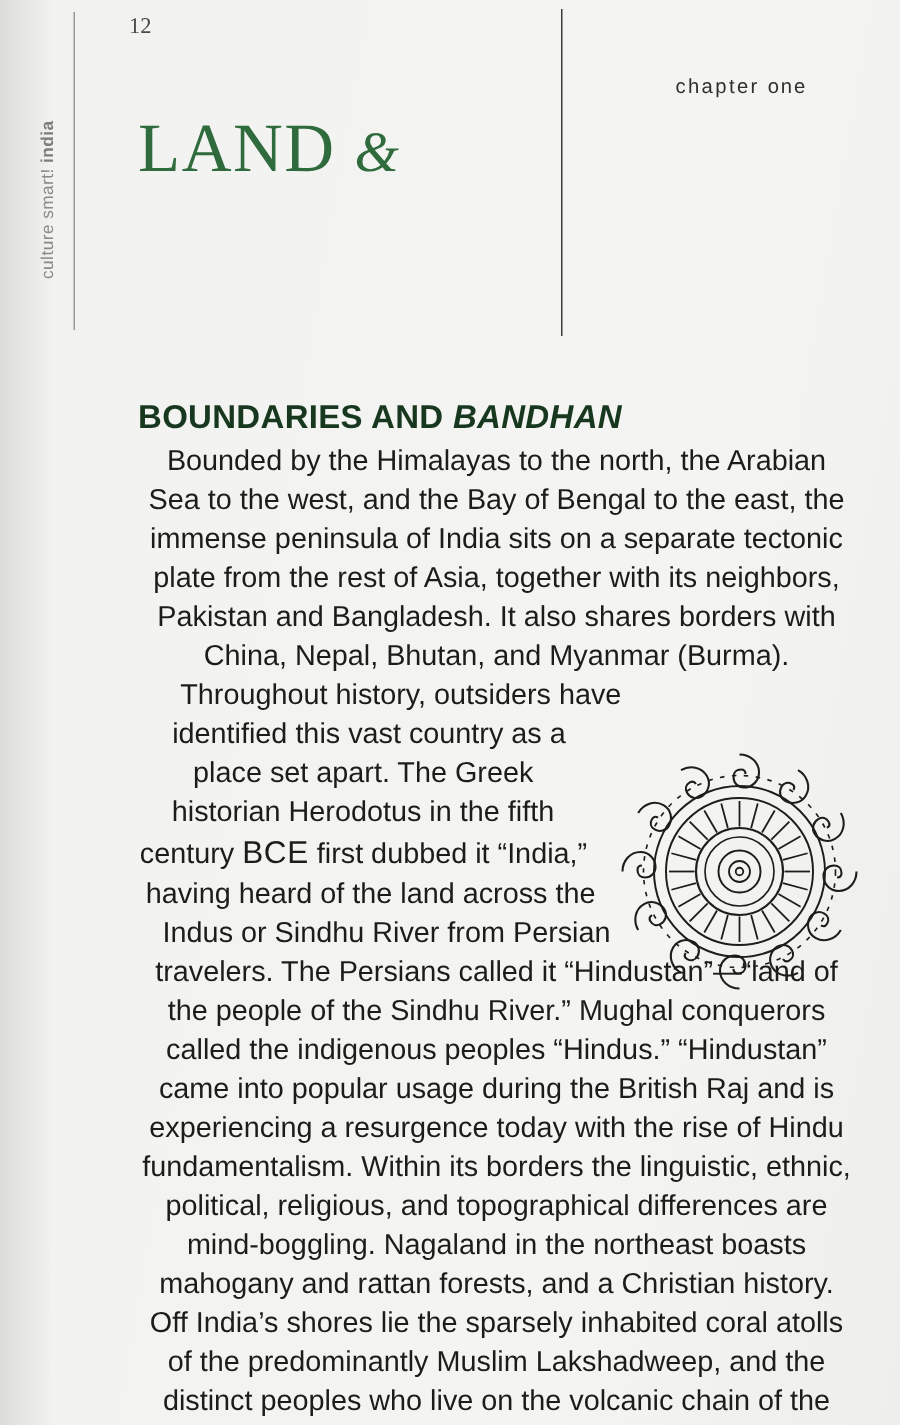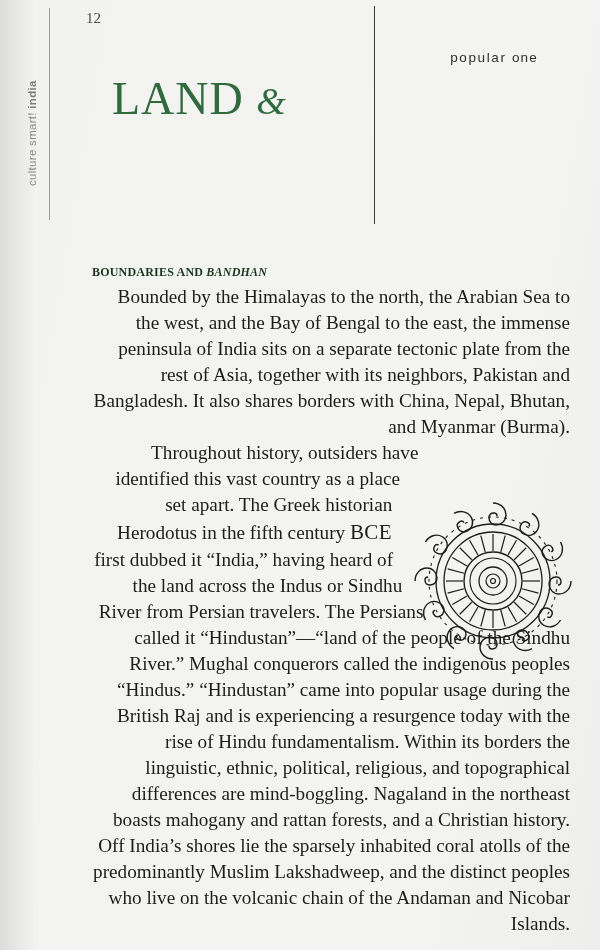--- a/index.html
+++ b/index.html
@@ -90,51 +90,50 @@
   .title {
     position: absolute;
     left: 92px;
     top: 72px;
     width: 300px;
     font-family: "Liberation Serif", serif;
     font-size: 46px;
     line-height: 1.17;
     color: #2f6b3c;
     letter-spacing: 1px;
-    margin-left: 20px;
   }
   .title .amp {
     font-style: italic;
     font-size: 38px;
     color: #2f6b3c;
   }
   .body-col {
     position: absolute;
     left: 92px;
     top: 265px;
     width: 478px;
   }
   h2.section {
     margin: 0 0 4px 0;
-    font-family: Liberation Serif, serif;
-    font-size: 12px;
+    font-family: Liberation Sans, sans-serif;
+    font-size: 22px;
     font-weight: bold;
     color: #17381f;
     letter-spacing: 0.2px;
   }
   h2.section .ital {
     font-style: italic;
   }
   p.para {
     margin: 0;
-    font-family: Liberation Serif, serif;
+    font-family: Liberation Sans, sans-serif;
     font-size: 19.2px;
     line-height: 1.355;
     color: #1c1c1a;
-    text-align: right;
+    text-align: center;
   }
   p.para.indent {
     text-indent: 24px;
   }
   .smallcaps {
     font-size: 21px;
     letter-spacing: 0.4px;
   }
   
   .float-shape {
@@ -166,21 +165,21 @@
   <div class="vert-label">
     <span>culture smart!</span>
     <span class="bold">india</span>
   </div>
 
   <div class="folio">12</div>
 
   <div class="header-rule"></div>
 
   <div class="chapter-label">
-    <span>popular</span>
+    <span>chapter</span>
     <span class="num">one</span>
   </div>
 
   <div class="title">
     <span>LAND</span>
     <span class="amp">&amp;</span><br>
   </div>
 
   <div class="body-col">
     <h2 class="section">

